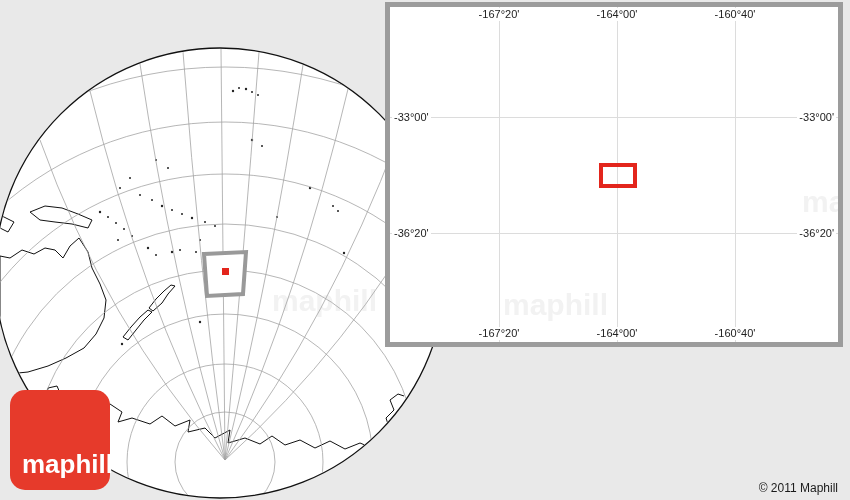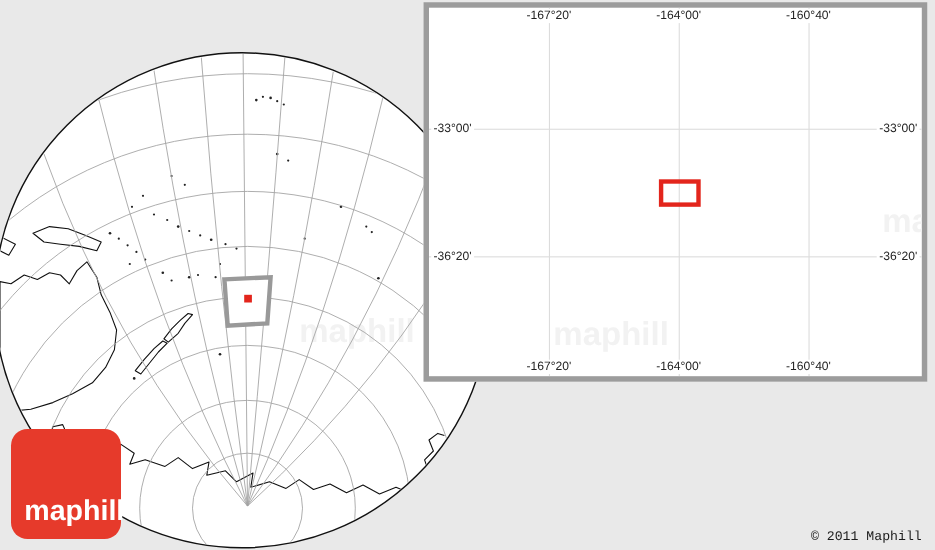--- a/index.html
+++ b/index.html
@@ -46,21 +46,20 @@
   }
   .logo-text{
     position:absolute;left:12px;bottom:10px;color:#ffffff;
     font-weight:bold;font-size:26px;letter-spacing:0px;
   }
 
   
   .copyright{
     position:absolute;right:12px;top:481px;font-size:12px;color:#1a1a1a;
     z-index:3;
-    font-family:Liberation Mono, monospace;
   }
 </style>
 </head>
 <body>
 
 <svg id="globe-svg" width="850" height="500" viewBox="0 0 850 500">
   <defs>
     <clipPath id="globeClip">
         <circle cx="220" cy="273" r="224"></circle>
       </clipPath>

